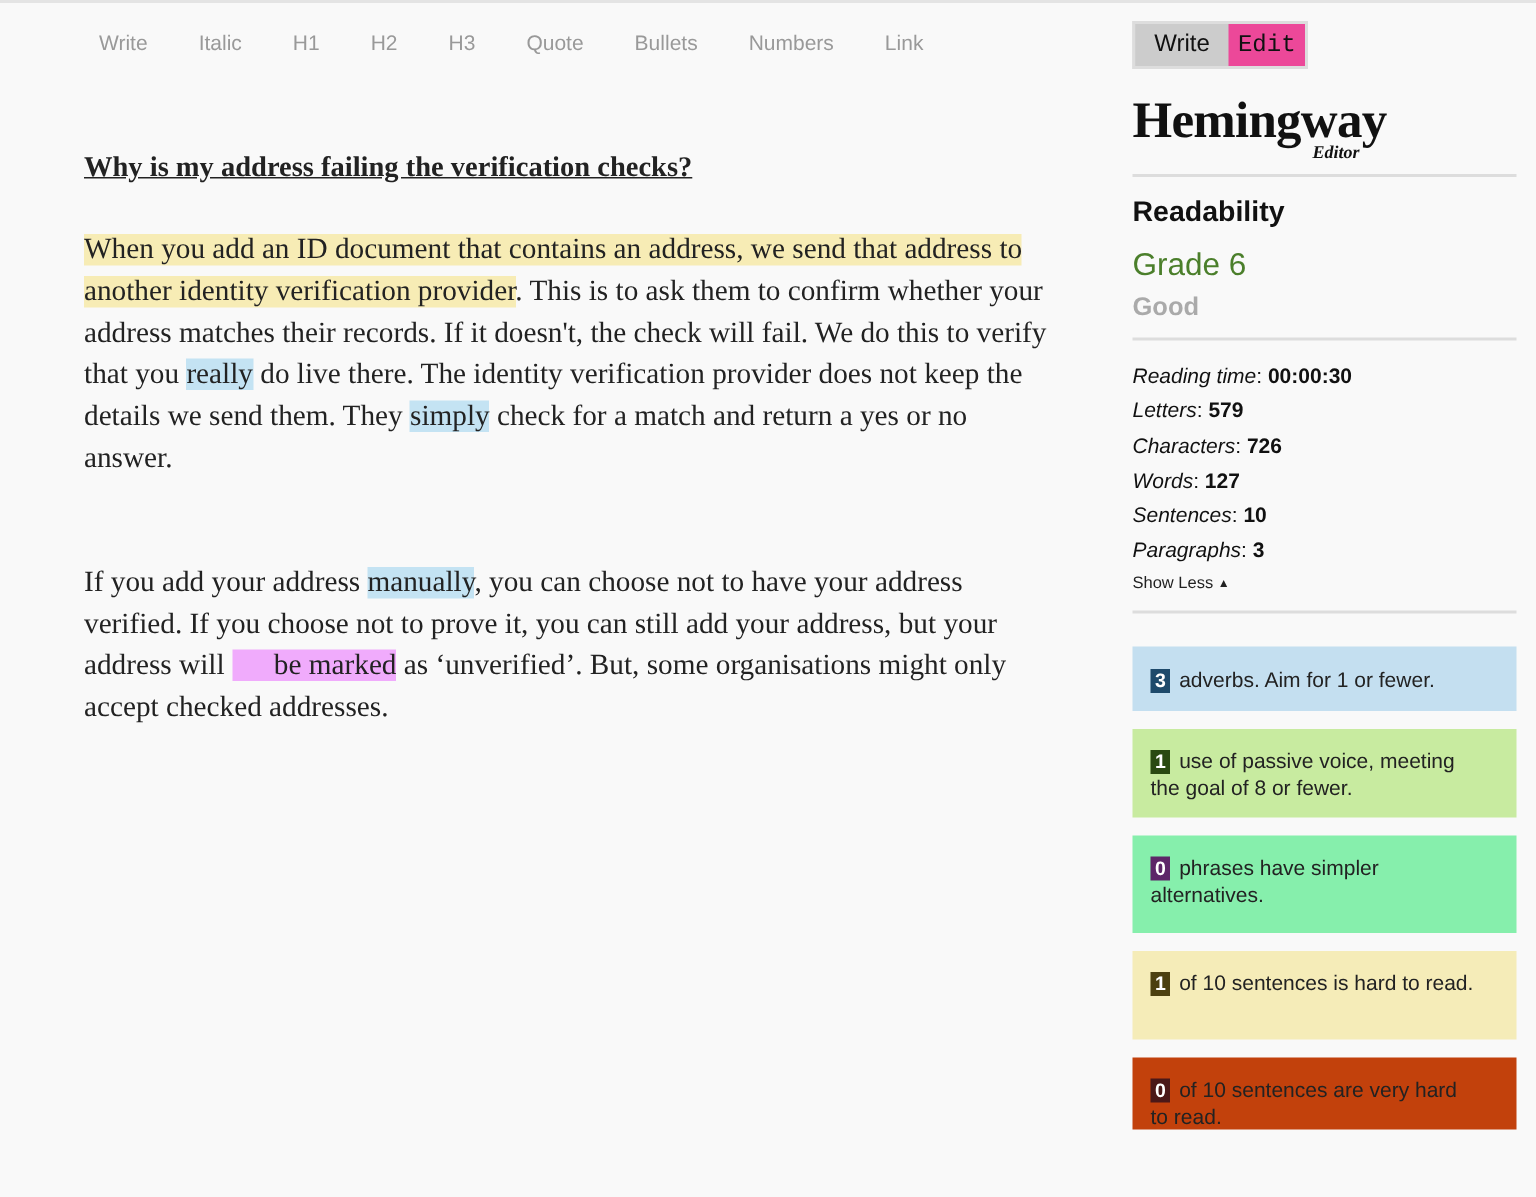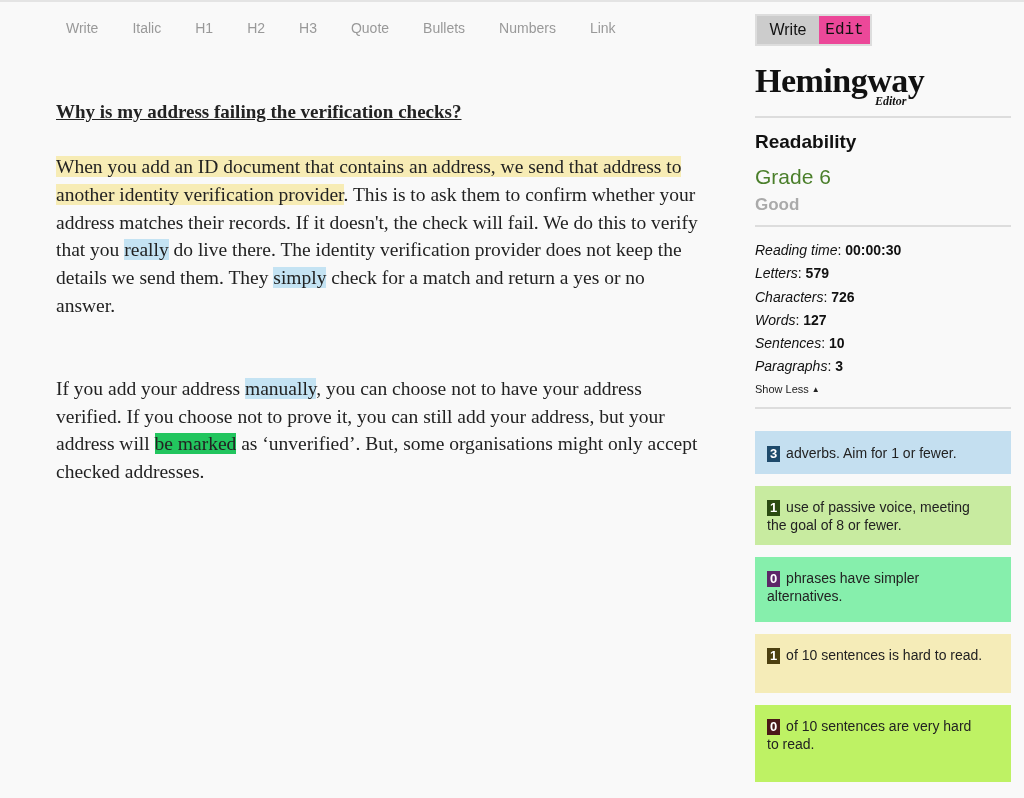--- a/index.html
+++ b/index.html
@@ -30,21 +30,21 @@
     font-family: "Liberation Serif", "DejaVu Serif", serif;
     font-size: 19.5px; line-height: 27.8px; color: #222;
   }
   .editor h2 {
     font-size: 19px; font-weight: bold; text-decoration: underline;
     line-height: 27px; margin-bottom: 28px;
   }
   .editor p { margin-bottom: 55px; }
   .hl-yellow { background: #f7ecb5; }
   .hl-blue { background: #c4e3f3; }
-  .hl-green { background: #22c55e; }
+  .hl-green { background: #f0abfc; padding-left: 28px; }
 
   
   .sidebar {
     position: absolute; left: 755px; top: 12px; width: 256px;
   }
   .mode-toggle {
     display: flex; width: 117px; height: 32px;
     border: 2px solid #ddd; background: #ccc;
   }
   .mode-toggle .mode {
@@ -88,21 +88,21 @@
     font-size: 13px; padding: 0 3px; line-height: 16px; margin-right: 2px;
   }
   .card.adverbs { background: #c4dff0; height: 43px; padding-top: 13px; }
   .card.adverbs .badge { background: #1e4a6b; }
   .card.passive { background: #c8eba0; height: 59px; }
   .card.passive .badge { background: #2a4a12; }
   .card.simpler { background: #86efac; height: 65px; }
   .card.simpler .badge { background: #5d2668; }
   .card.hard { background: #f5ecb8; height: 59px; }
   .card.hard .badge { background: #4c4010; }
-  .card.veryhard { background: #bef264; height: 77px; }
+  .card.veryhard { background: #c2410c; height: 48px; }
   .card.veryhard .badge { background: #4a1818; }
 </style>
 </head>
 <body>
 
 <div class="toolbar">
   <span class="tb-btn">Write</span>
   <span class="tb-btn">Italic</span>
   <span class="tb-btn">H1</span>
   <span class="tb-btn">H2</span>

